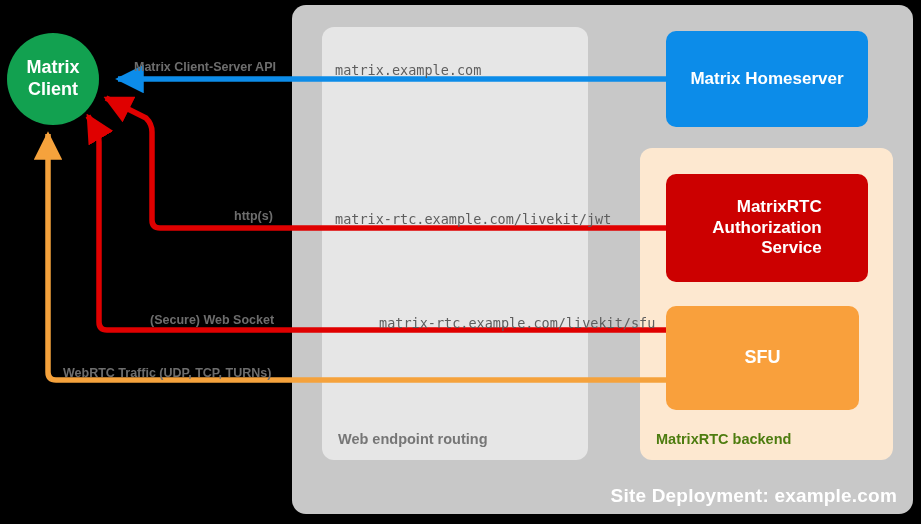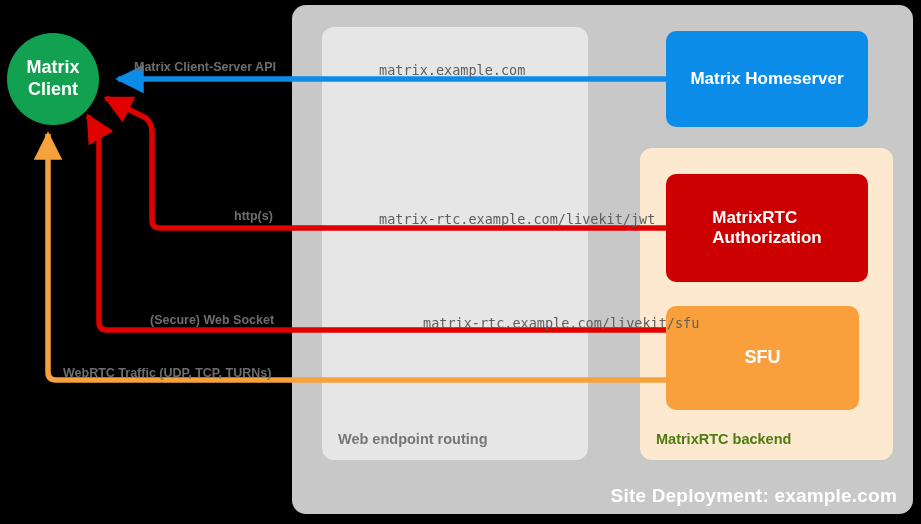--- a/index.html
+++ b/index.html
@@ -96,21 +96,21 @@
     line-height: 1.22;
     text-align: center;
   }
 
   .node-box {
     position: absolute;
     border-radius: 10px;
     display: flex;
     align-items: center;
     justify-content: center;
-    text-align: left;
+    text-align: right;
     color: #ffffff;
     font-weight: bold;
     line-height: 1.2;
   }
   .homeserver-node {
     left: 666px; top: 31px;
     width: 202px; height: 96px;
     background: #0c8ce9;
     font-size: 17px;
   }
@@ -127,21 +127,20 @@
     font-size: 18px;
   }
 
   
   .endpoint-label {
     position: absolute;
     font-family: "DejaVu Sans Mono", monospace;
     font-size: 13.5px;
     color: #5e5e5e;
     white-space: nowrap;
-    margin-left: 44px;
   }
   .ep-matrix { left: 335px; top: 62px; }
   .ep-jwt    { left: 335px; top: 211px; }
   .ep-sfu    { left: 335px; top: 315px; padding-left: 44px; }
 
   
   .conn-label {
     position: absolute;
     font-size: 12.5px;
     font-weight: bold;
@@ -214,20 +213,21 @@
   </div>
 
   <div class="node-box homeserver-node">
     <span>Matrix Homeserver</span>
   </div>
 
   <div class="node-box auth-node">
     <div>
       <div>MatrixRTC</div>
       <div>Authorization</div>
+      <div>Service</div>
     </div>
   </div>
 
   <div class="node-box sfu-node">
     <span>SFU</span>
   </div>
 
   <div class="endpoint-label ep-matrix">matrix.example.com</div>
   <div class="endpoint-label ep-jwt">matrix-rtc.example.com/livekit/jwt</div>
   <div class="endpoint-label ep-sfu">matrix-rtc.example.com/livekit/sfu</div>

